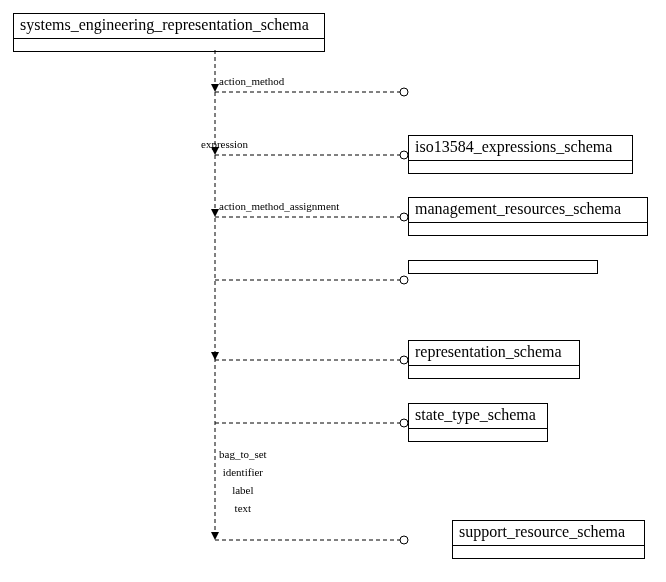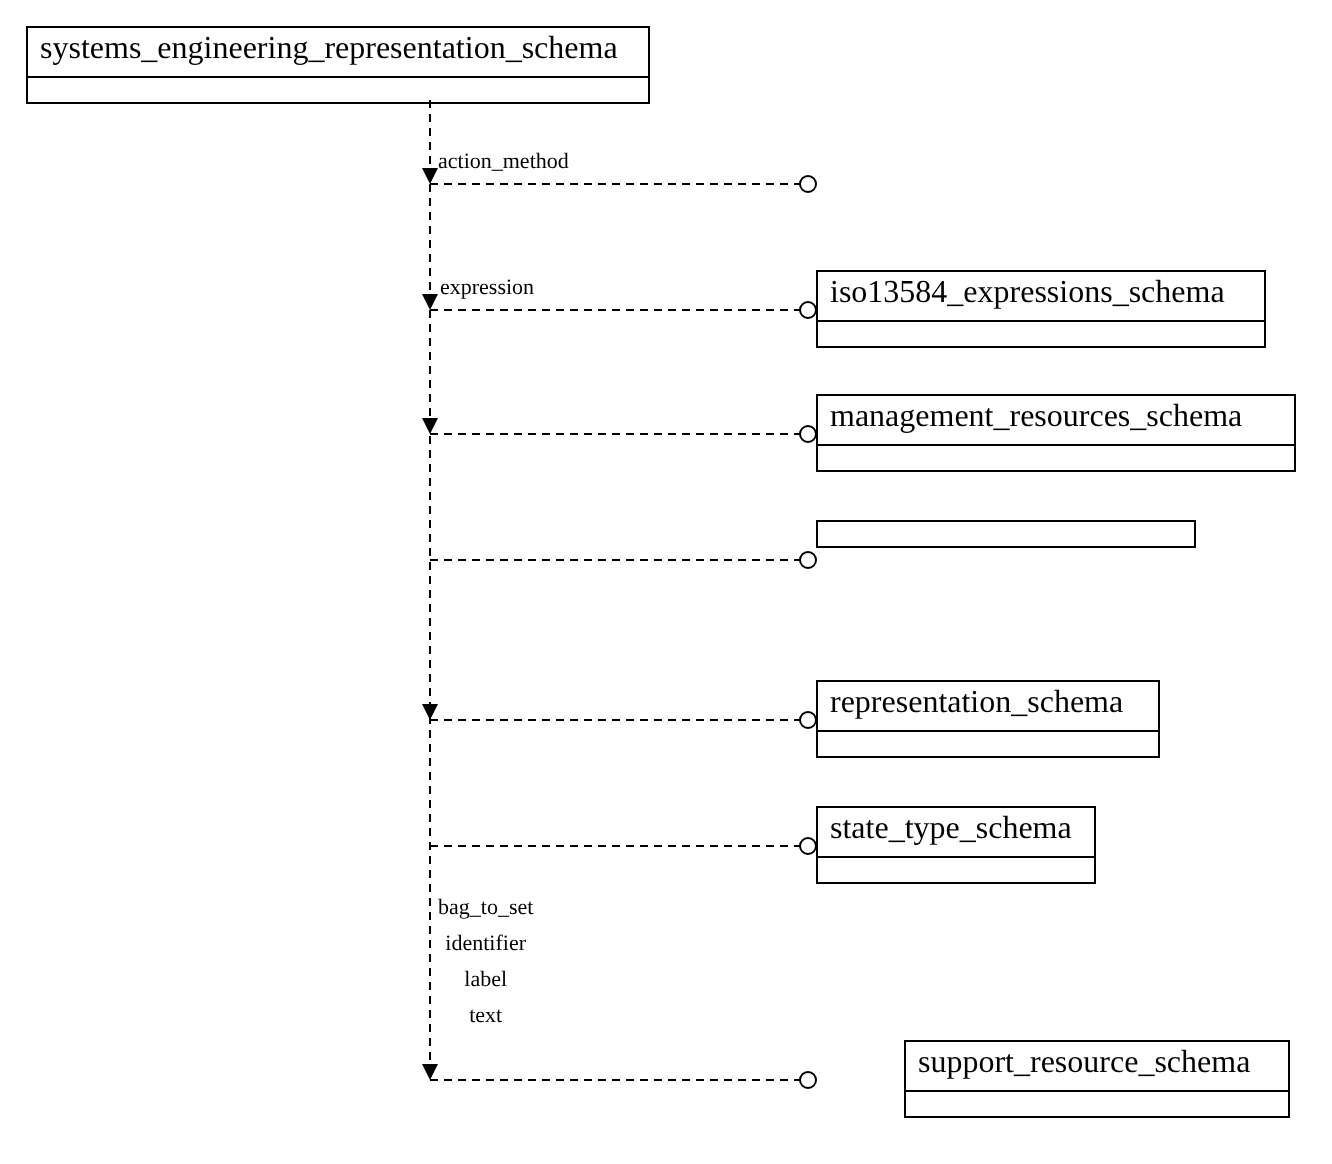--- a/index.html
+++ b/index.html
@@ -80,22 +80,25 @@
   </div>
 
   <div class="schema-box" style="left:408px; top:520px; width:193px;margin-left:44px;">
     <div class="title">support_resource_schema</div>
     <div class="body"></div>
   </div>
 
   <div class="edge-label" style="left:219px; top:72px;">
     <span>action_method</span>
   </div>
-  <div class="edge-label" style="left:220px; top:135px;">
+  <div class="edge-label" style="left:201px; top:135px;">
     <span>expression</span>
+  </div>
+  <div class="edge-label" style="left:219px; top:197px;">
+    <span>action_method_assignment</span>
   </div>
   <div class="edge-label" style="left:219px; top:445px;text-align:center;">
     <div>bag_to_set</div>
     <div>identifier</div>
     <div>label</div>
     <div>text</div>
   </div>
 
   <svg width="666" height="582">
 

